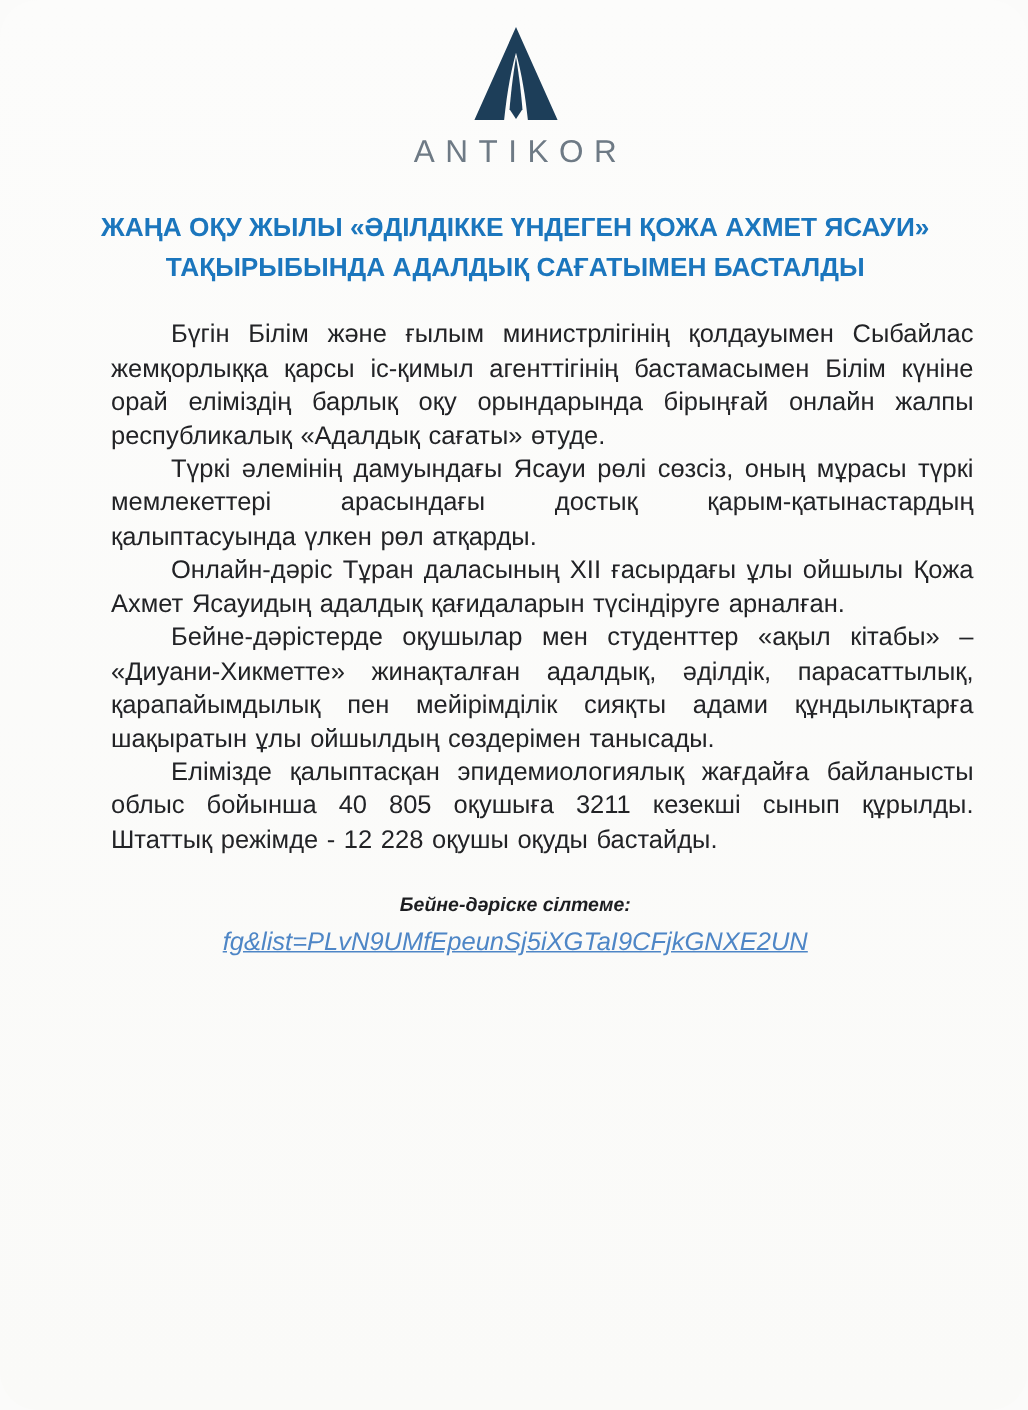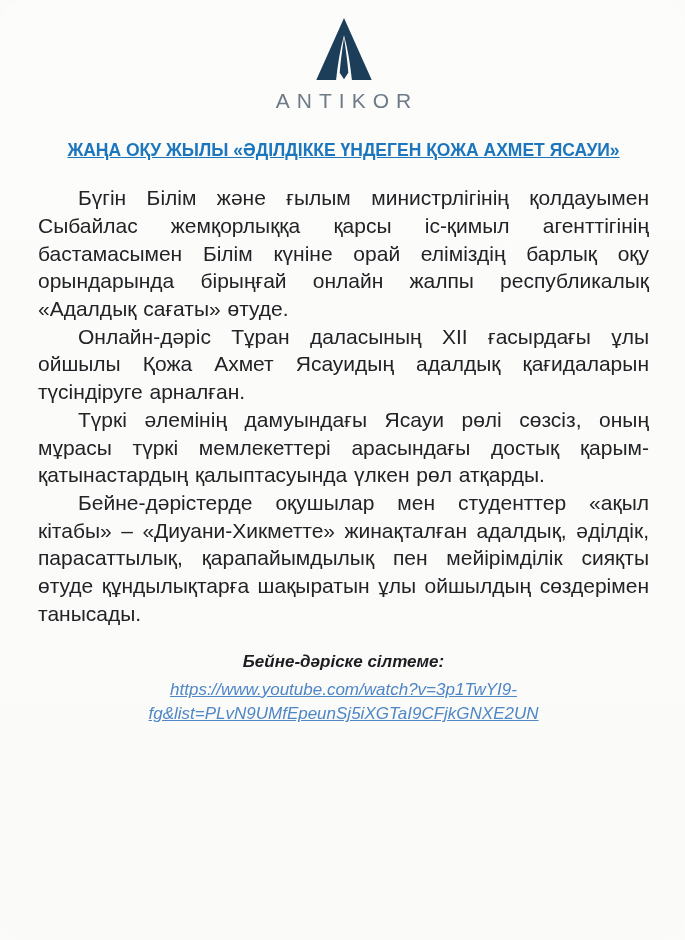--- a/index.html
+++ b/index.html
@@ -33,38 +33,39 @@
   }
   
   .doc-title {
     margin: 24px auto 20px auto;
     text-align: center;
     font-weight: bold;
     font-size: 17.5px;
     line-height: 1.55;
     color: #1b76bd;
   }
-  .doc-title .title-line { display: block; text-decoration: underline; }
+  .doc-title .title-line { display: block; }
   
   .doc-body {
-    font-size: 21px;
+    font-size: 17px;
     line-height: 1.32;
+    margin-left: 36px;
   }
   .doc-body p {
     margin: 0;
     text-align: justify;
     text-indent: 40px;
     word-spacing: 1px;
   }
   
   .doc-footer { margin-top: 24px; text-align: center; }
   .footer-label {
     font-weight: bold;
     font-style: italic;
-    font-size: 17px;
+    font-size: 13px;
     color: #1c1d20;
     margin-bottom: 6px;
   }
   .youtube-link {
     display: inline-block;
     font-style: italic;
     font-size: 17px;
     color: #4e86c6;
     text-decoration: underline;
     line-height: 1.45;
@@ -84,30 +85,31 @@
         <path fill="#1d3e59" d="M50 3 L92 97 L62 97 C59.5 73 56 51 50 29 C44 51 40.5 73 38 97 L8 97 Z"></path>
 
         <path fill="#1d3e59" d="M50 33 C46.5 55 44.5 73 43.5 86 L50 96 L56.5 86 C55.5 73 53.5 55 50 33 Z"></path>
       </svg>
     </span>
     <div class="logo-wordmark">ANTIKOR</div>
   </div>
 
   <h1 class="doc-title">
     <span class="title-line">ЖАҢА ОҚУ ЖЫЛЫ «ӘДІЛДІККЕ ҮНДЕГЕН ҚОЖА АХМЕТ ЯСАУИ»</span>
+    <span class="title-line">ТАҚЫРЫБЫНДА АДАЛДЫҚ САҒАТЫМЕН БАСТАЛДЫ</span>
   </h1>
 
   <div class="doc-body">
       <p>Бүгін Білім және ғылым министрлігінің қолдауымен Сыбайлас жемқорлыққа қарсы іс-қимыл агенттігінің бастамасымен Білім күніне орай еліміздің барлық оқу орындарында бірыңғай онлайн жалпы республикалық «Адалдық сағаты» өтуде.</p>
+      <p>Түркі әлемінің дамуындағы Ясауи рөлі сөзсіз, оның мұрасы түркі мемлекеттері арасындағы достық қарым-қатынастардың қалыптасуында үлкен рөл атқарды.</p>
       <p>Онлайн-дәріс Тұран даласының XII ғасырдағы ұлы ойшылы Қожа Ахмет Ясауидың адалдық қағидаларын түсіндіруге арналған.</p>
-      <p>Түркі әлемінің дамуындағы Ясауи рөлі сөзсіз, оның мұрасы түркі мемлекеттері арасындағы достық қарым-қатынастардың қалыптасуында үлкен рөл атқарды.</p>
-      <p>Бейне-дәрістерде оқушылар мен студенттер «ақыл кітабы» – «Диуани-Хикметте» жинақталған адалдық, әділдік, парасаттылық, қарапайымдылық пен мейірімділік сияқты өтуде құндылықтарға шақыратын ұлы ойшылдың сөздерімен танысады.</p>
+      <p>Бейне-дәрістерде оқушылар мен студенттер «ақыл кітабы» – «Диуани-Хикметте» жинақталған адалдық, әділдік, парасаттылық, қарапайымдылық пен мейірімділік сияқты адами құндылықтарға шақыратын ұлы ойшылдың сөздерімен танысады.</p>
+      <p>Елімізде қалыптасқан эпидемиологиялық жағдайға байланысты облыс бойынша 40 805 оқушыға 3211 кезекші сынып құрылды. Штаттық режімде - 12 228 оқушы оқуды бастайды.</p>
     </div>
 
   <div class="doc-footer">
     <div class="footer-label">Бейне-дәріске сілтеме:</div>
     <a class="youtube-link" href="#">
-      <span class="url-line">https://www.youtube.com/watch?v=3p1TwYI9-</span>
       <span class="url-line">fg&amp;list=PLvN9UMfEpeunSj5iXGTaI9CFjkGNXE2UN</span>
     </a>
   </div>
 
 </div>
 
 </body></html>

